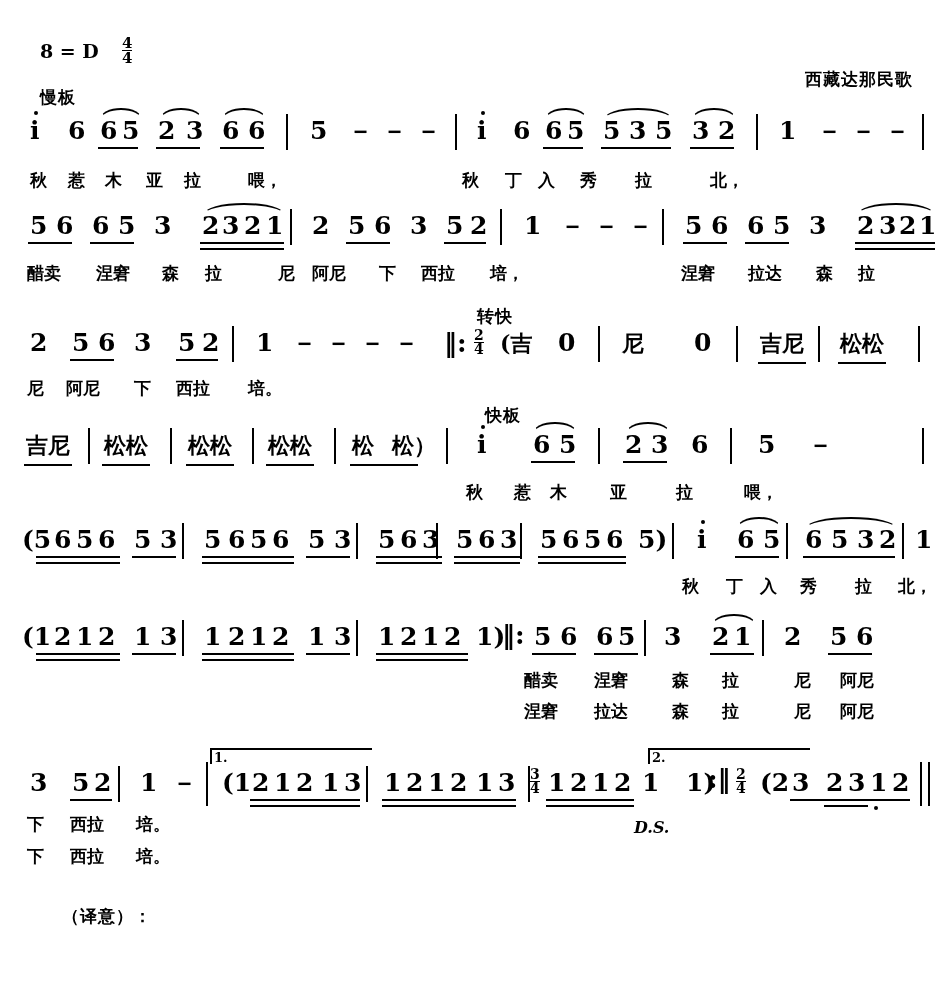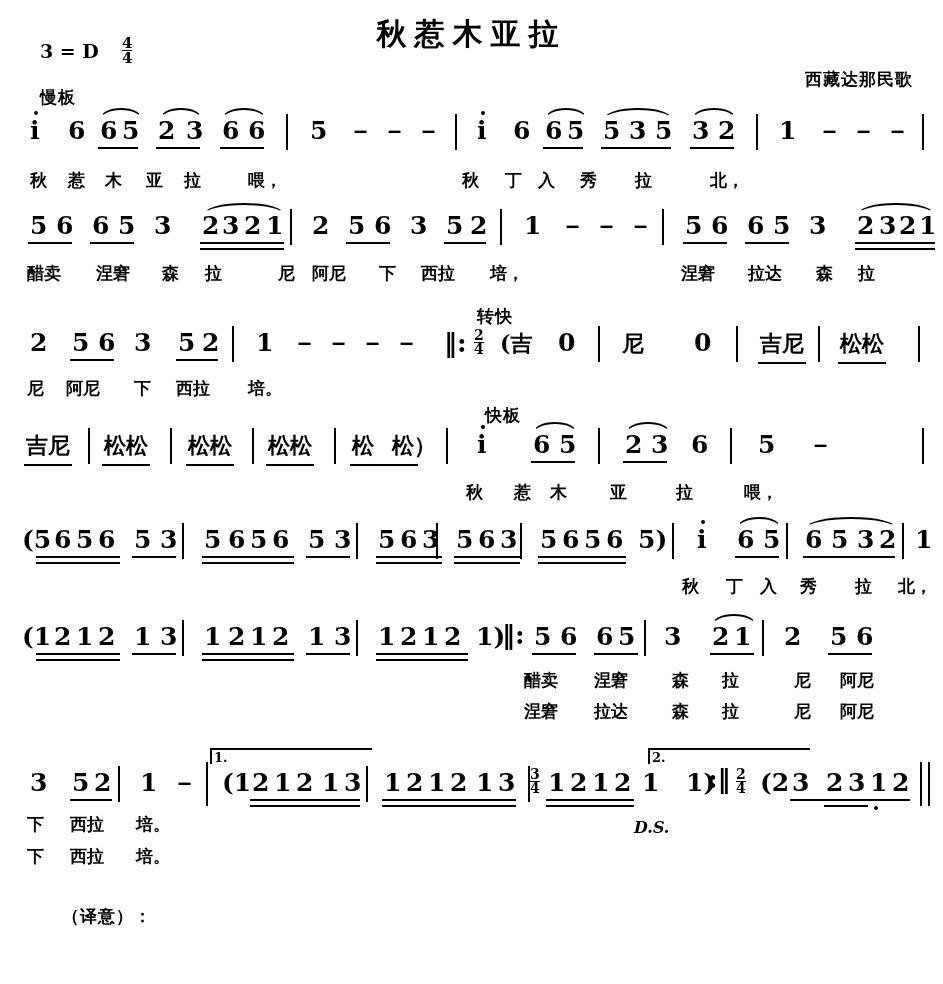--- a/index.html
+++ b/index.html
@@ -179,23 +179,22 @@
     font-size: 11px;
     color: #b0b0b0;
     writing-mode: vertical-rl;
   }
 </style>
 </head>
 <body>
 
 <div class="sheet">
 
-  <div class="title">秋惹木亚拉</div>
-
-  <div class="key-sig">3 = D</div>
+
+  <div class="key-sig">8 = D</div>
   <div class="meter">
     <span class="num">4</span>
     <span class="den">4</span>
   </div>
   <div class="composer">西藏达那民歌</div>
 
   <div class="tempo-mark" style="left:40px; top:86px;">慢板</div>
   <div class="tempo-mark" style="left:477px; top:305px;">转快</div>
   <div class="tempo-mark" style="left:485px; top:404px;">快板</div>
 

